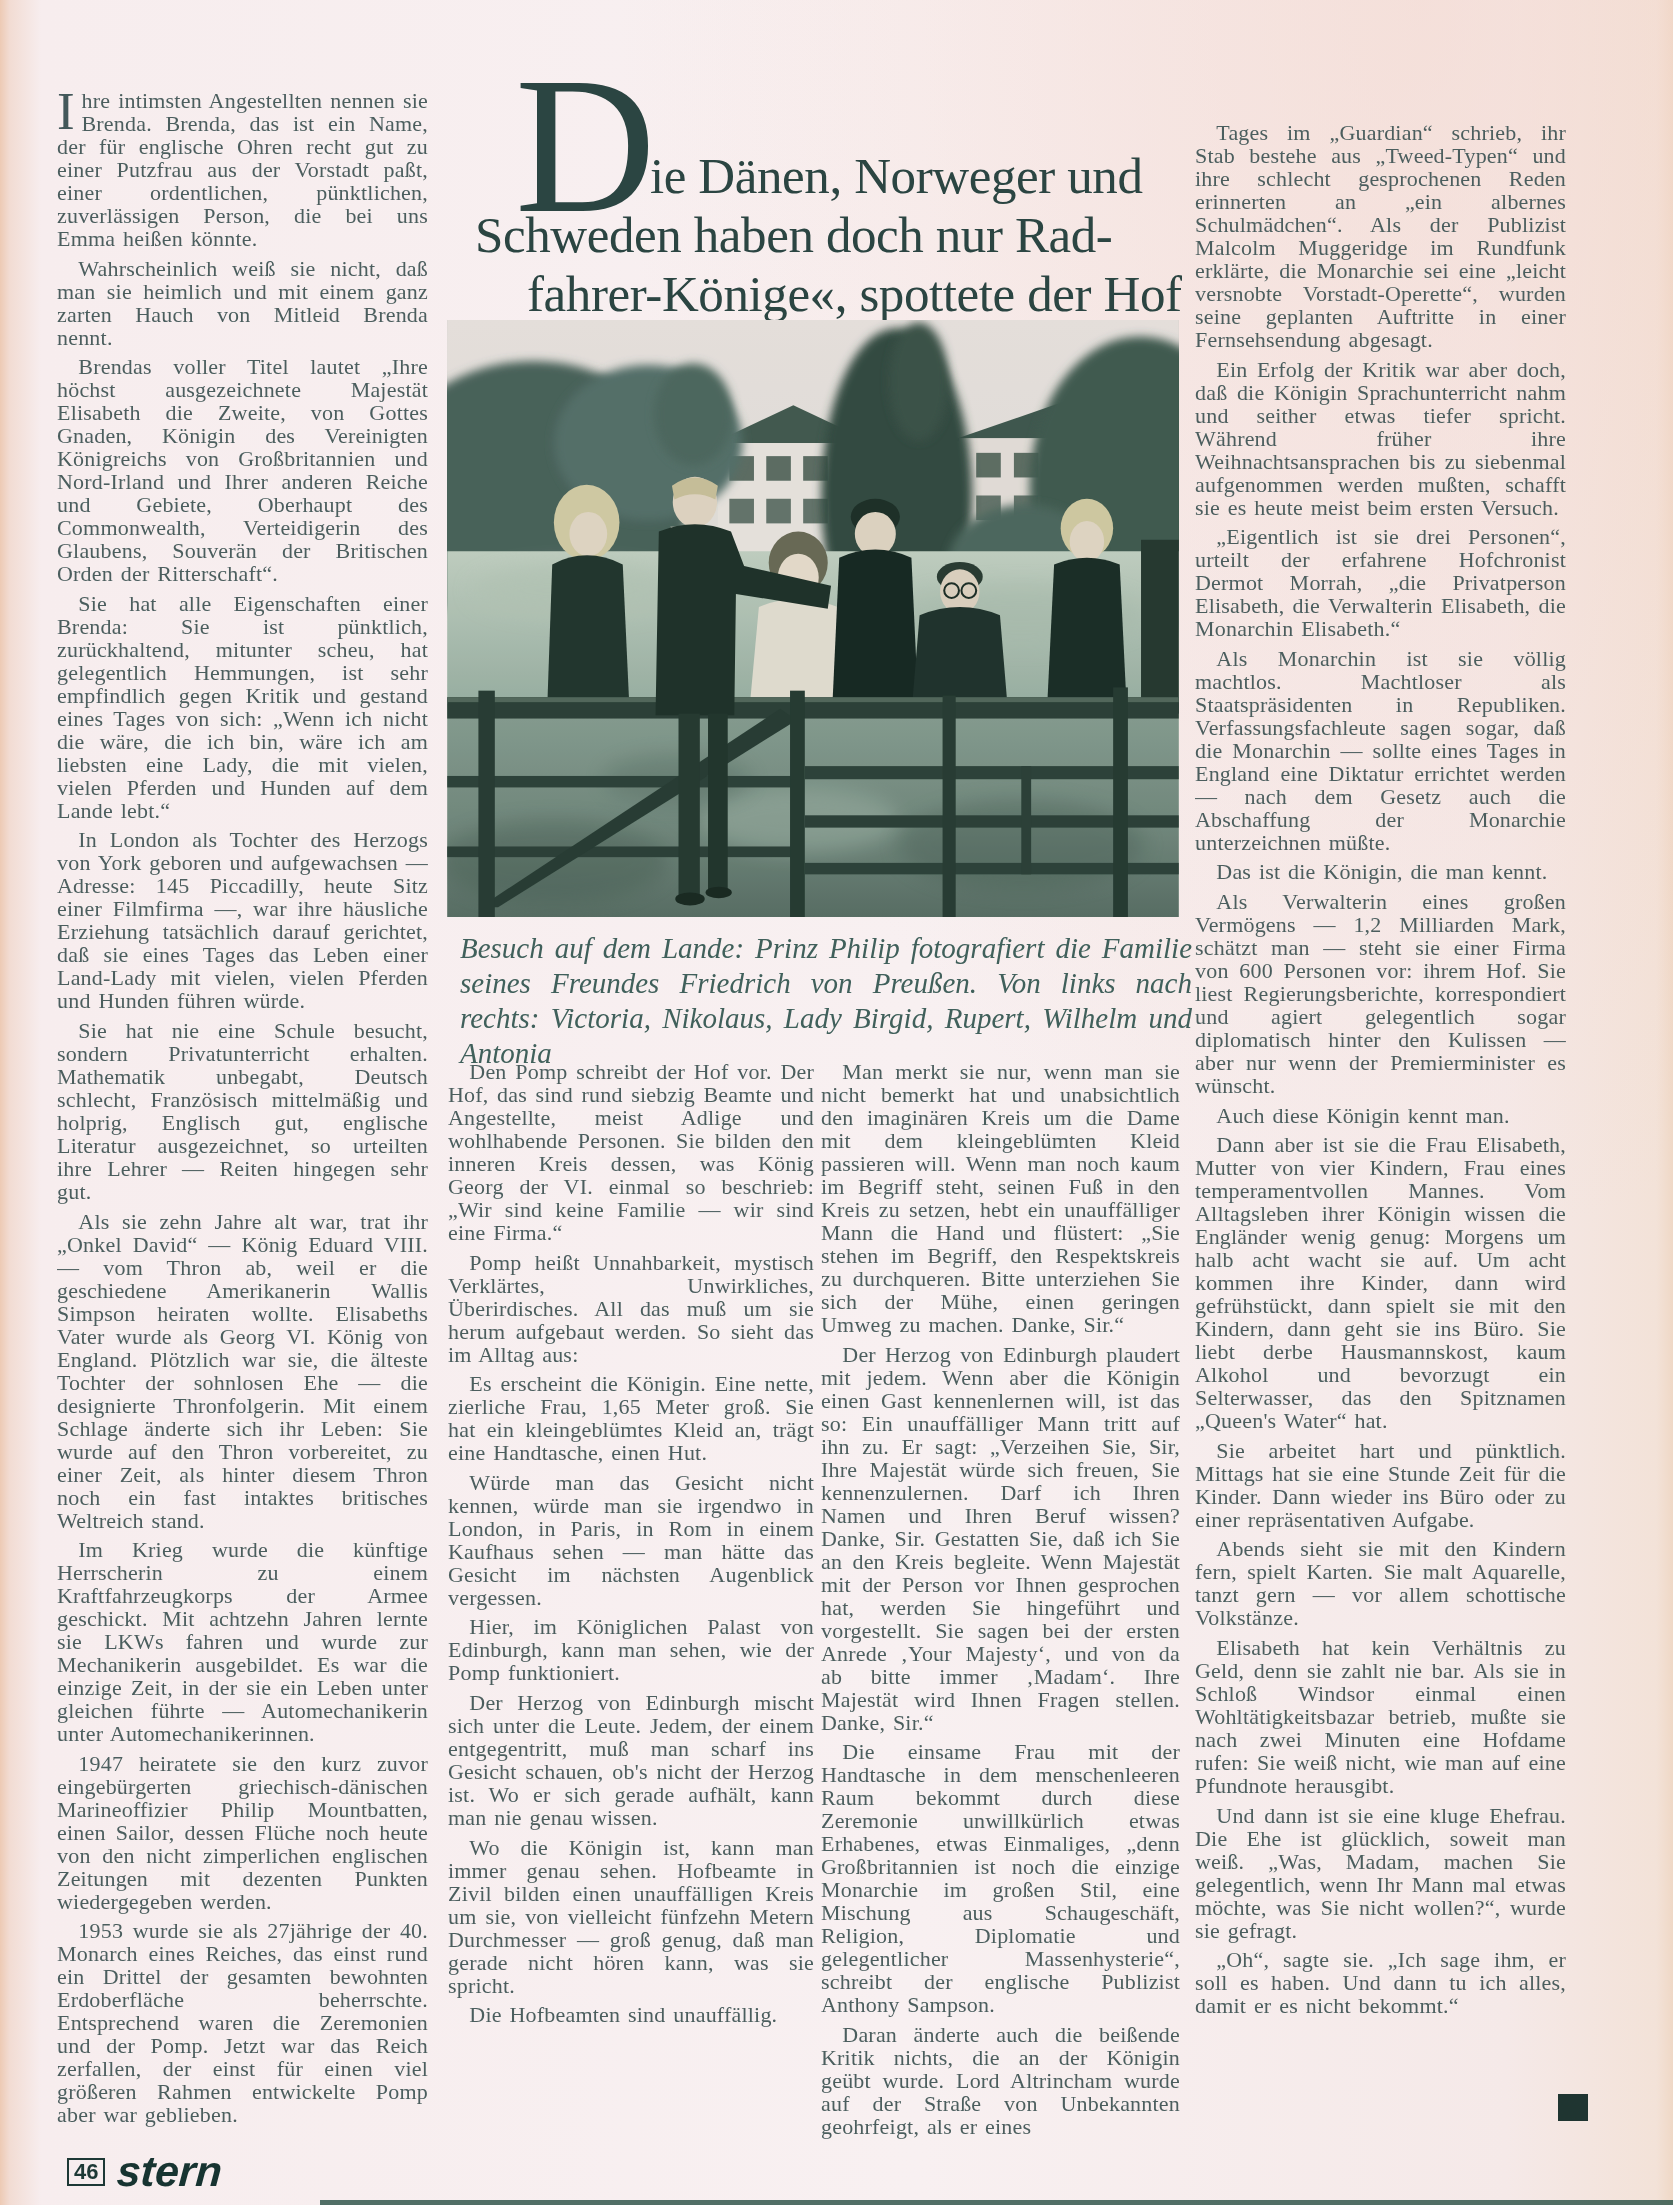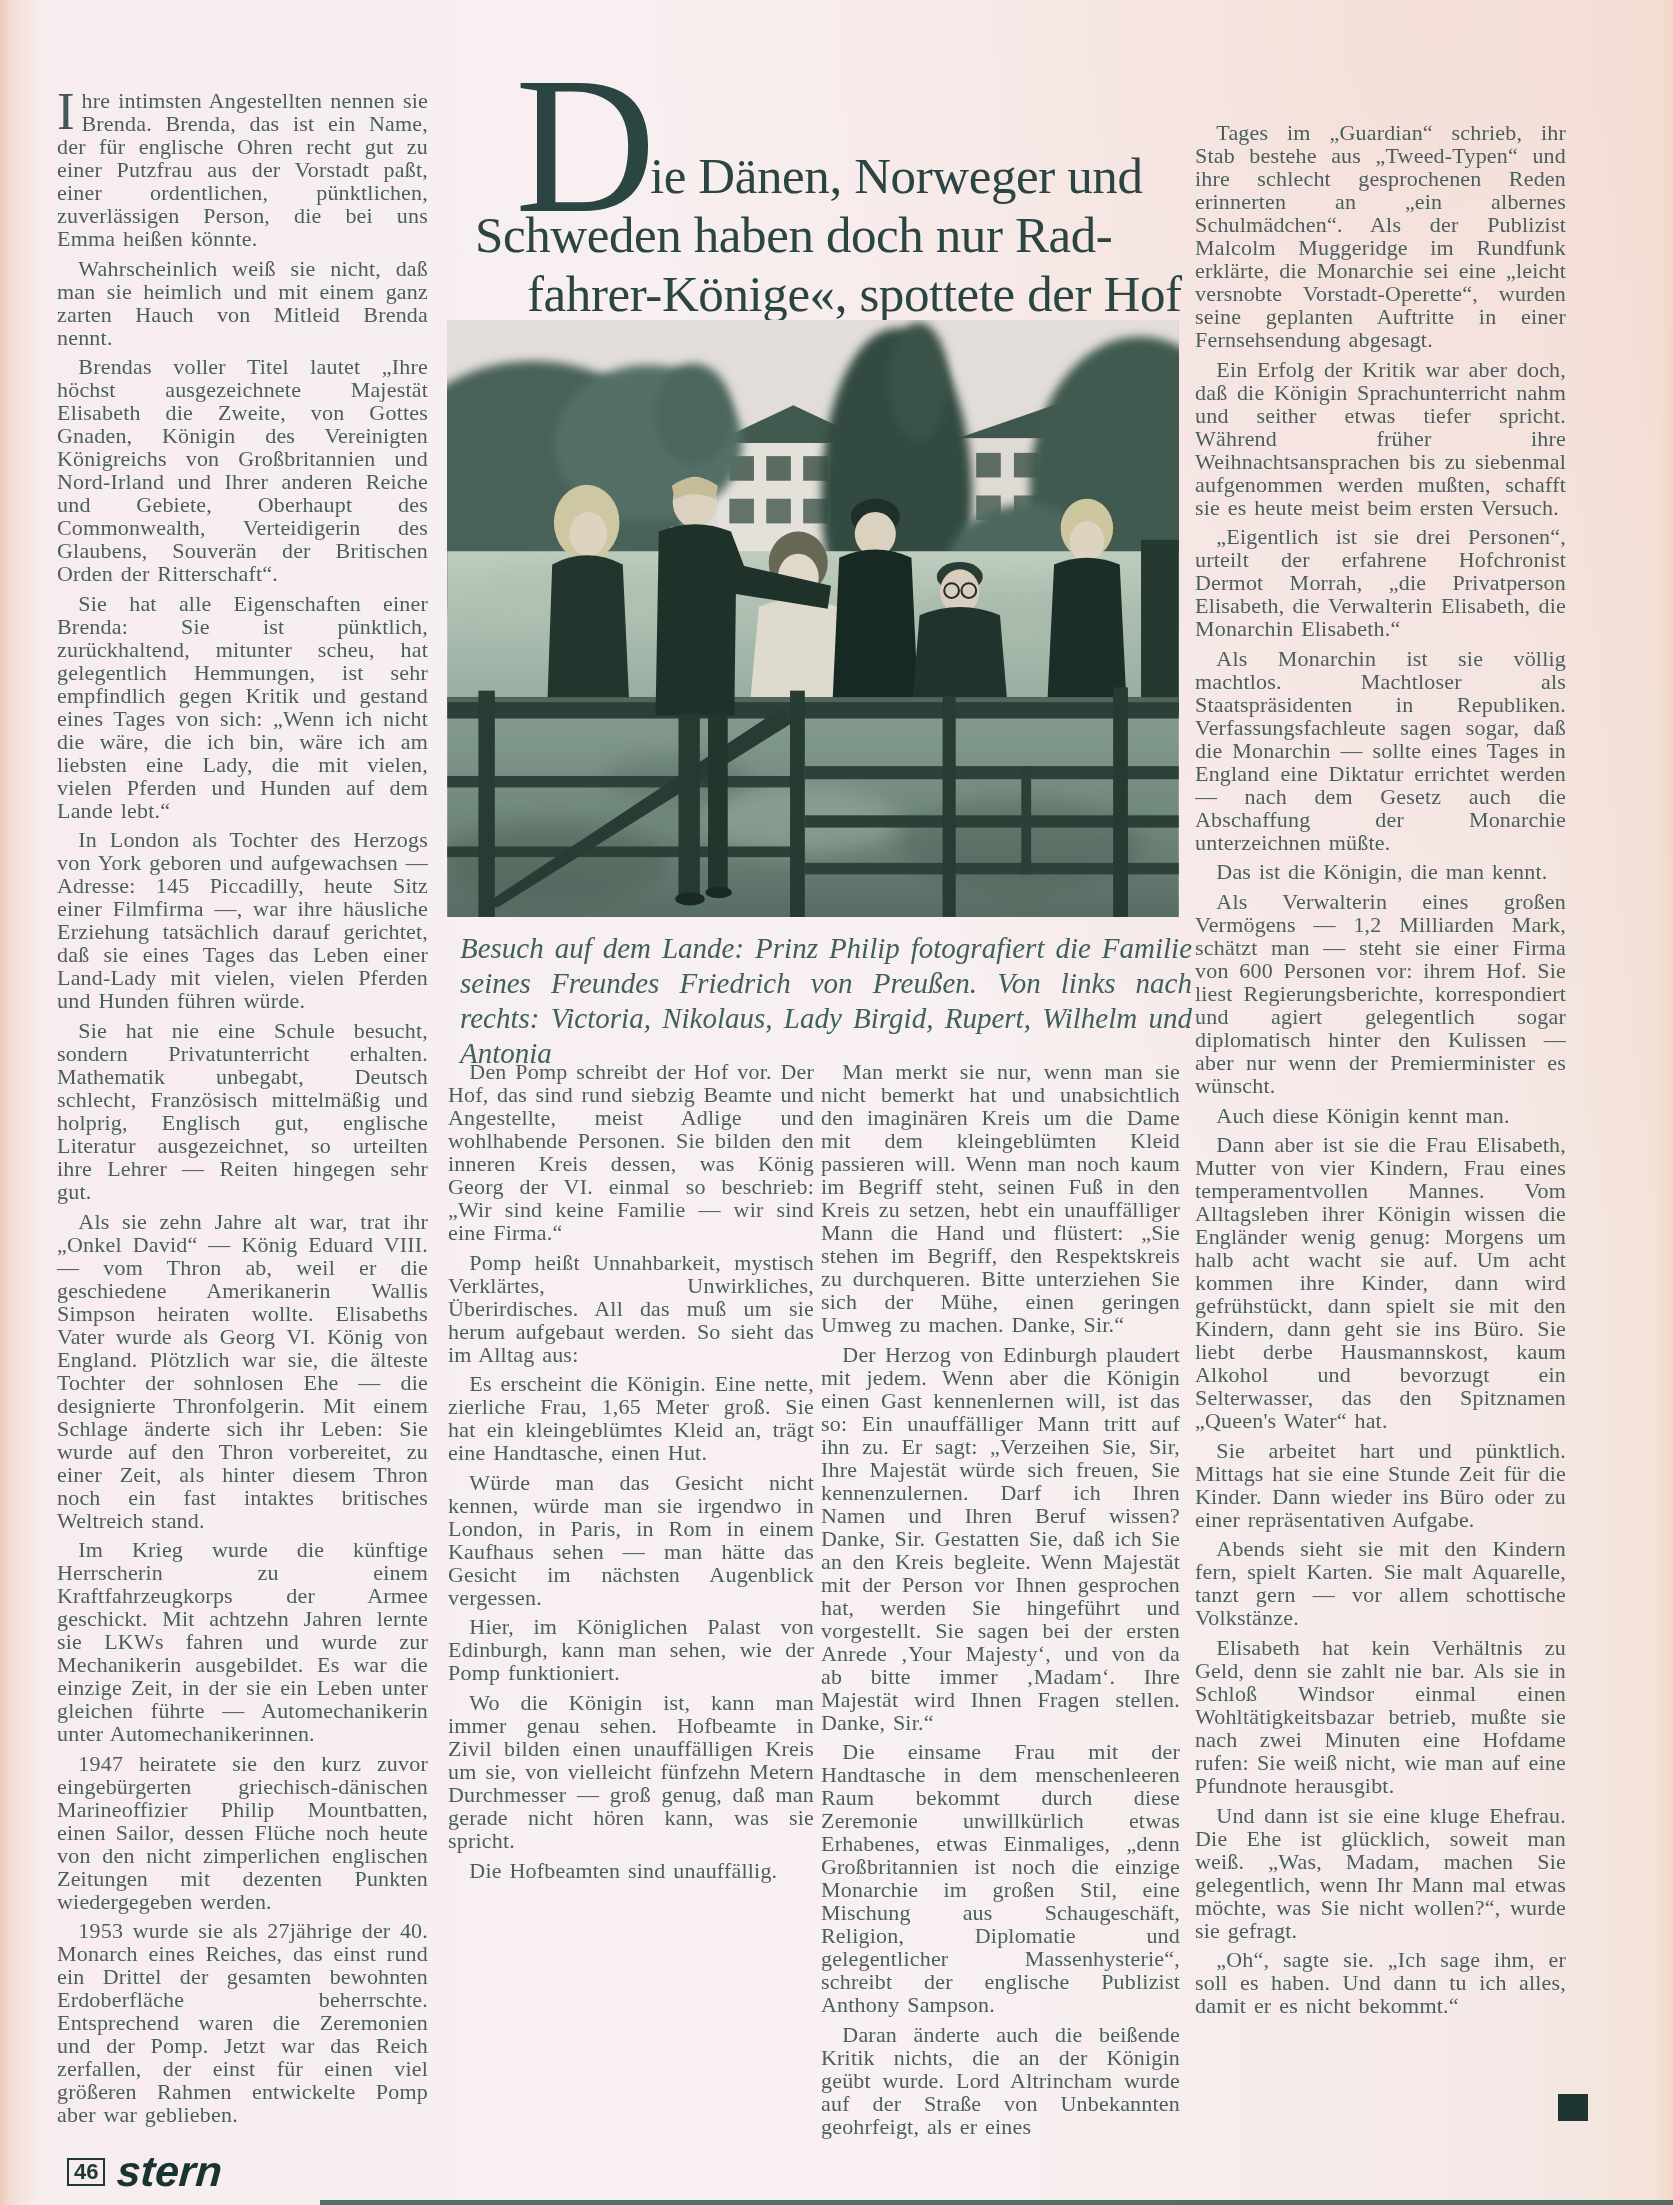--- a/index.html
+++ b/index.html
@@ -236,20 +236,21 @@
   </figure>
 
   <p class="caption">Besuch auf dem Lande: Prinz Philip fotografiert die Familie seines Freundes Friedrich von Preußen. Von links nach rechts: Victoria, Nikolaus, Lady Birgid, Rupert, Wilhelm und Antonia</p>
 
   <div class="col col2">
     <p>Den Pomp schreibt der Hof vor. Der Hof, das sind rund siebzig Beamte und Angestellte, meist Adlige und wohlhabende Personen. Sie bilden den inneren Kreis dessen, was König Georg der VI. einmal so beschrieb: „Wir sind keine Familie — wir sind eine Firma.“</p>
     <p>Pomp heißt Unnahbarkeit, mystisch Verklärtes, Unwirkliches, Überirdisches. All das muß um sie herum aufgebaut werden. So sieht das im Alltag aus:</p>
     <p>Es erscheint die Königin. Eine nette, zierliche Frau, 1,65 Meter groß. Sie hat ein kleingeblümtes Kleid an, trägt eine Handtasche, einen Hut.</p>
     <p>Würde man das Gesicht nicht kennen, würde man sie irgendwo in London, in Paris, in Rom in einem Kaufhaus sehen — man hätte das Gesicht im nächsten Augenblick vergessen.</p>
     <p>Hier, im Königlichen Palast von Edinburgh, kann man sehen, wie der Pomp funktioniert.</p>
+    <p>Der Herzog von Edinburgh mischt sich unter die Leute. Jedem, der einem entgegentritt, muß man scharf ins Gesicht schauen, ob's nicht der Herzog ist. Wo er sich gerade aufhält, kann man nie genau wissen.</p>
     <p>Wo die Königin ist, kann man immer genau sehen. Hofbeamte in Zivil bilden einen unauffälligen Kreis um sie, von vielleicht fünfzehn Metern Durchmesser — groß genug, daß man gerade nicht hören kann, was sie spricht.</p>
     <p>Die Hofbeamten sind unauffällig.</p>
   </div>
 
   <div class="col col3">
     <p>Man merkt sie nur, wenn man sie nicht bemerkt hat und unabsichtlich den imaginären Kreis um die Dame mit dem kleingeblümten Kleid passieren will. Wenn man noch kaum im Begriff steht, seinen Fuß in den Kreis zu setzen, hebt ein unauffälliger Mann die Hand und flüstert: „Sie stehen im Begriff, den Respektskreis zu durchqueren. Bitte unterziehen Sie sich der Mühe, einen geringen Umweg zu machen. Danke, Sir.“</p>
     <p>Der Herzog von Edinburgh plaudert mit jedem. Wenn aber die Königin einen Gast kennenlernen will, ist das so: Ein unauffälliger Mann tritt auf ihn zu. Er sagt: „Verzeihen Sie, Sir, Ihre Majestät würde sich freuen, Sie kennenzulernen. Darf ich Ihren Namen und Ihren Beruf wissen? Danke, Sir. Gestatten Sie, daß ich Sie an den Kreis begleite. Wenn Majestät mit der Person vor Ihnen gesprochen hat, werden Sie hingeführt und vorgestellt. Sie sagen bei der ersten Anrede ‚Your Majesty‘, und von da ab bitte immer ‚Madam‘. Ihre Majestät wird Ihnen Fragen stellen. Danke, Sir.“</p>
     <p>Die einsame Frau mit der Handtasche in dem menschenleeren Raum bekommt durch diese Zeremonie unwillkürlich etwas Erhabenes, etwas Einmaliges, „denn Großbritannien ist noch die einzige Monarchie im großen Stil, eine Mischung aus Schaugeschäft, Religion, Diplomatie und gelegentlicher Massenhysterie“, schreibt der englische Publizist Anthony Sampson.</p>
     <p>Daran änderte auch die beißende Kritik nichts, die an der Königin geübt wurde. Lord Altrincham wurde auf der Straße von Unbekannten geohrfeigt, als er eines</p>
   </div>

